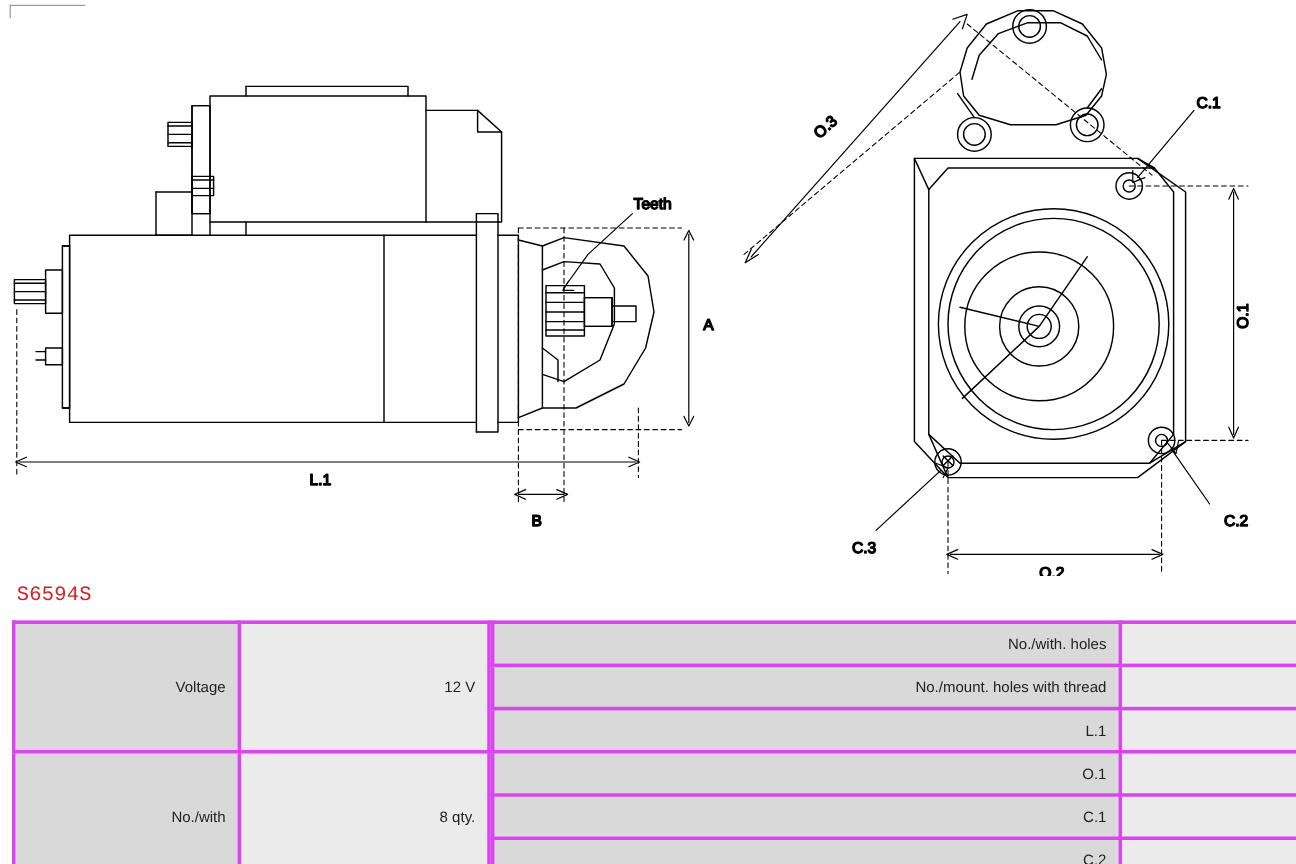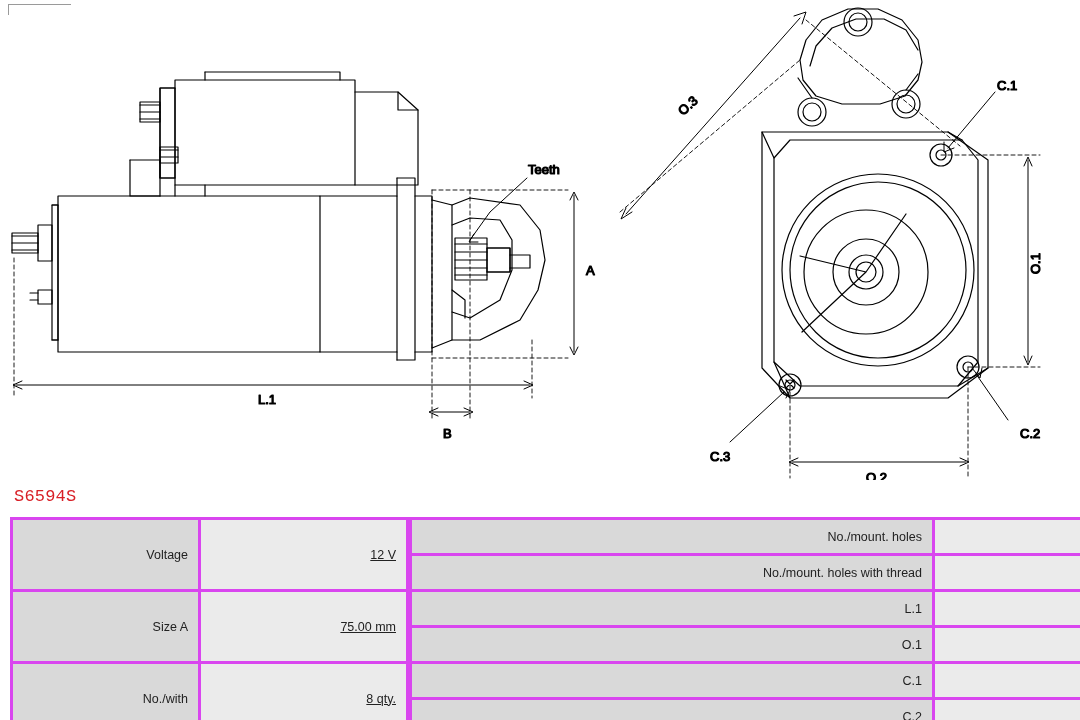--- a/index.html
+++ b/index.html
@@ -67,21 +67,21 @@
     background: #d9d9d9;
     text-align: right;
     color: #222222;
   }
   table.spec td.value {
     background: #ebebeb;
     text-align: right;
     color: #222222;
   }
   table.spec.left td.label { width: 165px; }
-  table.spec.left td.value { width: 185px; text-decoration: underline; }
+  table.spec.left td.value { width: 185px; }
   table.spec.right td.label { width: 500px; }
   table.spec.right td.value { width: 210px; }
 
   .crop-mark {
     position: absolute;
     border-top: 1px solid #9a9a9a;
     border-left: 1px solid #9a9a9a;
   }
   text.dim {
     font-family: "Liberation Sans", sans-serif;
@@ -261,34 +261,30 @@
   <div class="part-number">S6594S</div>
 
   <div class="spec-tables">
     <table class="spec left">
       <tbody>
         <tr>
           <td class="label">Voltage</td>
           <td class="value">12 V</td>
         </tr>
         <tr>
-          <td class="label">Size A</td>
-          <td class="value">75.00 mm</td>
-        </tr>
-        <tr>
           <td class="label">No./with</td>
           <td class="value">8 qty.</td>
         </tr>
       </tbody>
     </table>
 
     <table class="spec right">
       <tbody>
         <tr>
-          <td class="label">No./mount. holes</td>
+          <td class="label">No./with. holes</td>
           <td class="value">2 qty.</td>
         </tr>
         <tr>
           <td class="label">No./mount. holes with thread</td>
           <td class="value">0 qty.</td>
         </tr>
         <tr>
           <td class="label">L.1</td>
           <td class="value">202.00 mm</td>
         </tr>

